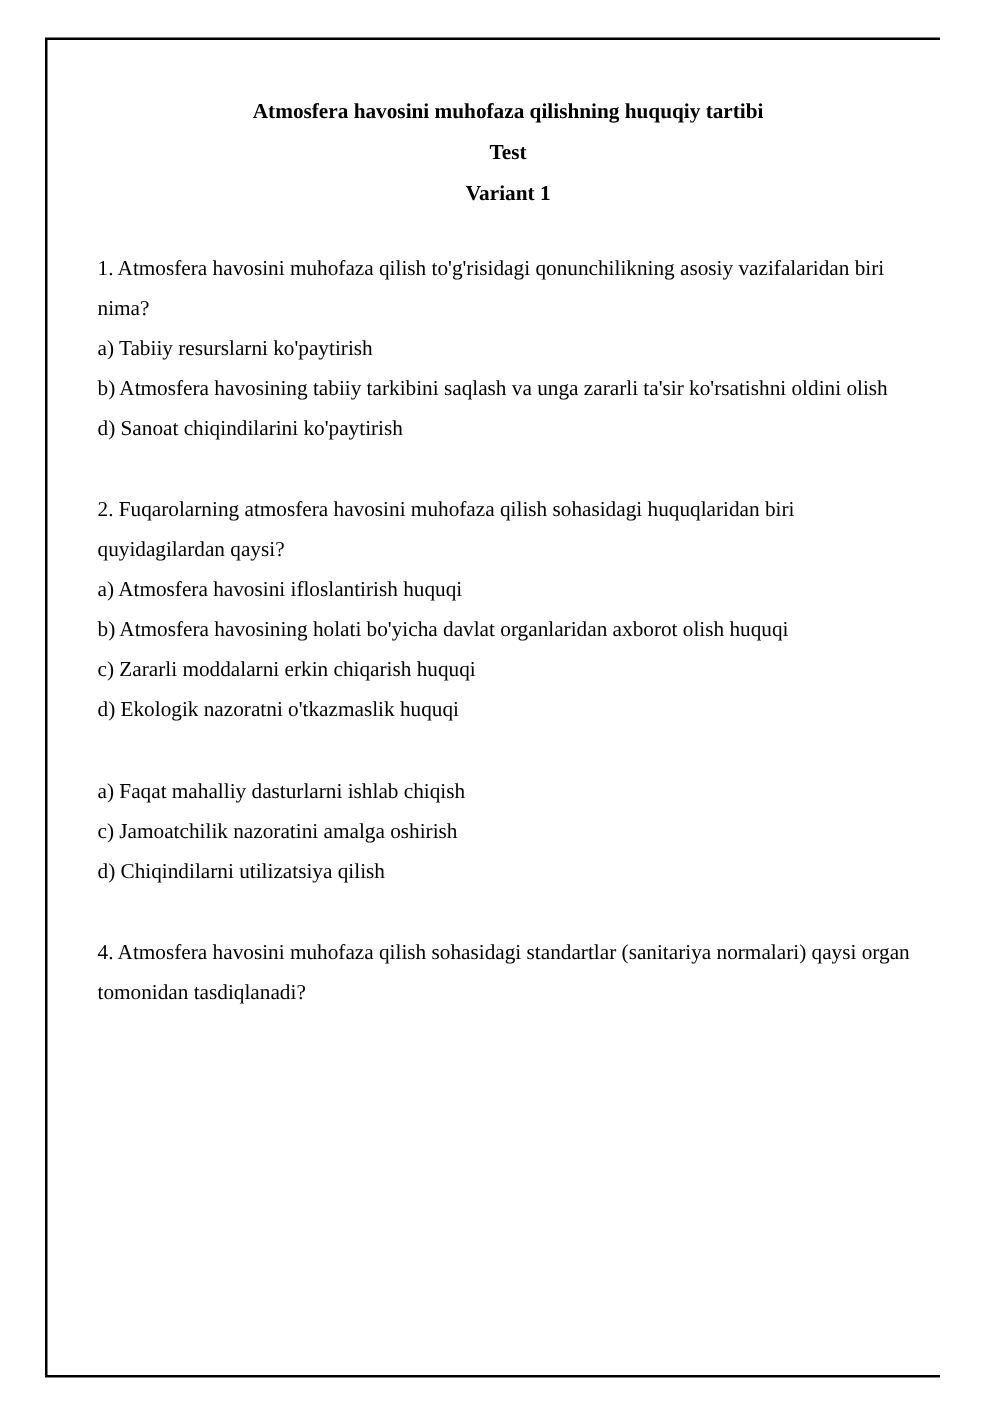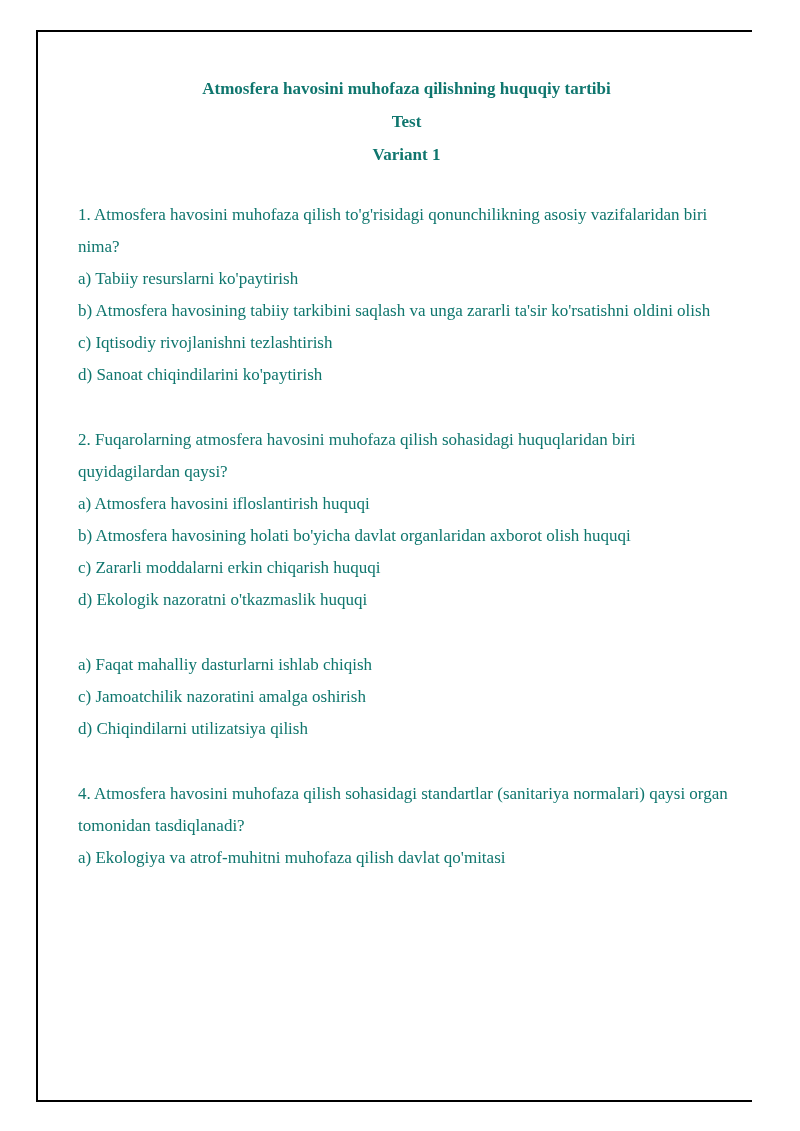--- a/index.html
+++ b/index.html
@@ -7,21 +7,21 @@
     margin: 0;
     padding: 0;
     background: #ffffff;
   }
   .page {
     position: relative;
     width: 752px;
     height: 1131px;
     background: #ffffff;
     font-family: "Liberation Serif", "DejaVu Serif", serif;
-    color: #0f766e;
+    color: #000000;
     overflow: hidden;
   }
   .border-frame {
     position: absolute;
     left: 36px;
     top: 30px;
     width: 729px;
     height: 1072px;
     border: 2px solid #000000;
     pointer-events: none;
@@ -66,37 +66,35 @@
     <div class="doc-header">
       <p>Atmosfera havosini muhofaza qilishning huquqiy tartibi</p>
       <p>Test</p>
       <p>Variant 1</p>
     </div>
 
     <section class="question-block first">
       <p>1. Atmosfera havosini muhofaza qilish to'g'risidagi qonunchilikning asosiy vazifalaridan biri nima?</p>
       <p>a) Tabiiy resurslarni ko'paytirish</p>
       <p>b) Atmosfera havosining tabiiy tarkibini saqlash va unga zararli ta'sir ko'rsatishni oldini olish</p>
-      <p>c) Iqtisodiy rivojlanishni tezlashtirish</p>
       <p>d) Sanoat chiqindilarini ko'paytirish</p>
     </section>
 
     <section class="question-block">
       <p>2. Fuqarolarning atmosfera havosini muhofaza qilish sohasidagi huquqlaridan biri quyidagilardan qaysi?</p>
       <p>a) Atmosfera havosini ifloslantirish huquqi</p>
       <p>b) Atmosfera havosining holati bo'yicha davlat organlaridan axborot olish huquqi</p>
       <p>c) Zararli moddalarni erkin chiqarish huquqi</p>
       <p>d) Ekologik nazoratni o'tkazmaslik huquqi</p>
     </section>
 
     <section class="question-block">
       <p>a) Faqat mahalliy dasturlarni ishlab chiqish</p>
       <p>c) Jamoatchilik nazoratini amalga oshirish</p>
       <p>d) Chiqindilarni utilizatsiya qilish</p>
     </section>
 
     <section class="question-block">
       <p>4. Atmosfera havosini muhofaza qilish sohasidagi standartlar (sanitariya normalari) qaysi organ tomonidan tasdiqlanadi?</p>
-      <p>a) Ekologiya va atrof-muhitni muhofaza qilish davlat qo'mitasi</p>
     </section>
 
   </div>
 </div>
 
 </body></html>

